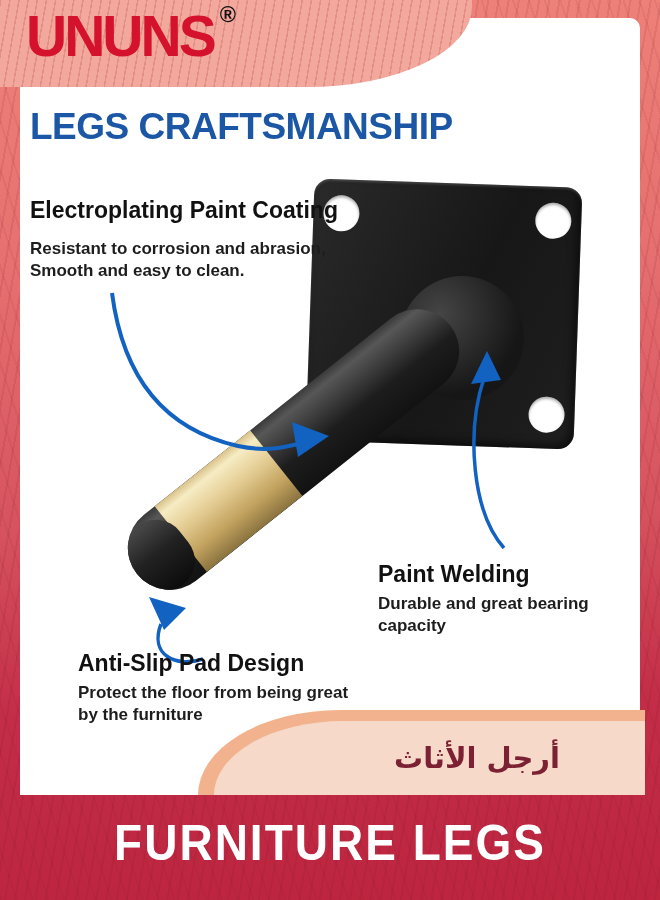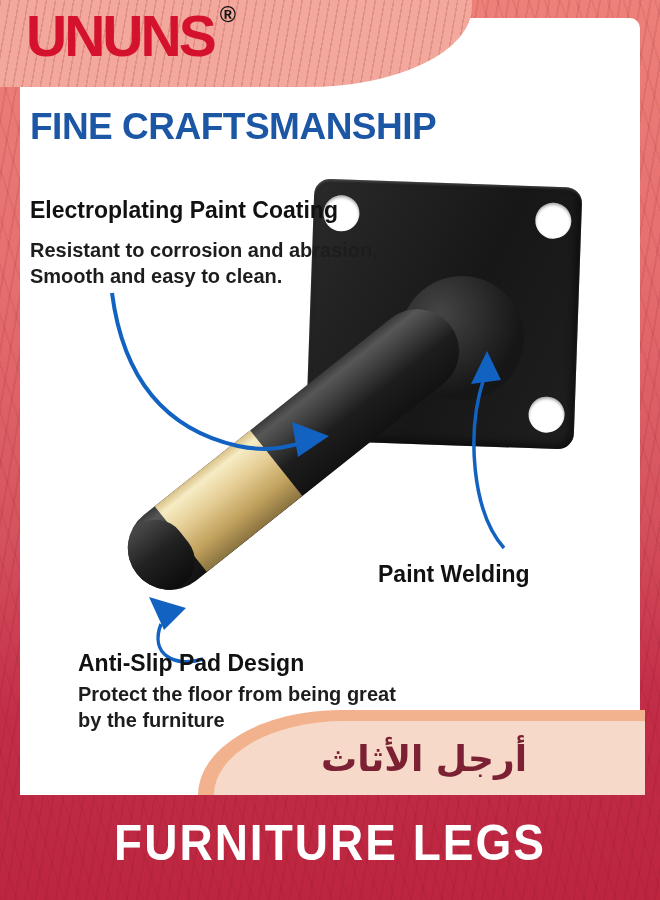--- a/index.html
+++ b/index.html
@@ -27,21 +27,21 @@
         letter-spacing:-3px;color:#d4122d;}
   .logo .reg{font-size:22px;font-weight:700;color:#111;vertical-align:34px;
         letter-spacing:0;margin-left:6px;}
 
   
   .title{position:absolute;left:30px;top:106px;font-size:37px;font-weight:800;
          letter-spacing:-0.5px;color:#1c57a5;}
 
   
   .co-head{position:absolute;font-size:23px;font-weight:800;color:#111;}
-  .co-body{position:absolute;font-size:20px;font-weight:600;color:#1d1d1d;
+  .co-body{position:absolute;font-size:17px;font-weight:600;color:#1d1d1d;
            line-height:1.28;white-space:pre-line;}
   .co1-head{left:30px;top:197px;} .co1-body{left:30px;top:238px;}
   .co2-head{left:378px;top:561px;} .co2-body{left:378px;top:593px;}
   .co3-head{left:78px;top:650px;} .co3-body{left:78px;top:682px;}
 
   
   .plate{position:absolute;left:310px;top:183px;width:268px;height:262px;
          border-radius:16px;transform:rotate(2deg);
          background:linear-gradient(115deg,#2a2a2a 0%,#171717 55%,#1f1f1f 100%);
          box-shadow:inset 0 2px 2px rgba(255,255,255,0.14), inset -4px -4px 8px rgba(0,0,0,0.55);}
@@ -63,22 +63,22 @@
        background:linear-gradient(to bottom,#0c0c0c 0%,#222 55%,#454545 95%);}
 
   .arrows{position:absolute;inset:0;pointer-events:none;}
 
   
   .banner-outline{position:absolute;left:198px;top:710px;width:447px;height:85px;
        background:#f2b28e;border-top-left-radius:150px 90px;}
   .banner-fill{position:absolute;left:214px;top:721px;width:431px;height:74px;
        background:#f6d9c8;border-top-left-radius:140px 80px;
        display:flex;align-items:center;justify-content:flex-end;}
-  .banner-text{font-family:"DejaVu Sans",sans-serif;font-size:36px;font-weight:bold;
-       color:#7c2033;padding-right:118px;margin-left:22px;}
+  .banner-text{font-family:"DejaVu Sans",sans-serif;font-size:29px;font-weight:bold;
+       color:#7c2033;padding-right:85px;margin-left:22px;}
 
   
   .footer{position:absolute;left:0;right:0;top:816px;text-align:center;
        font-size:46px;font-weight:900;letter-spacing:2px;color:#ffffff;
        transform:scaleY(1.08);}
 </style>
 </head>
 <body>
 
 <div class="page">
@@ -114,27 +114,28 @@
       <polygon points="149,597 186,608 164,630" fill="#1262c2"></polygon>
     </g>
   </svg>
 
   <div class="logo-band">
     <div class="logo">
       <span>UNUNS</span><span class="reg">®</span>
     </div>
   </div>
 
-  <div class="title">FINE CRAFTSMANSHIP</div>
+  <div class="title">LEGS CRAFTSMANSHIP</div>
 
   <div class="co-head co1-head">Electroplating Paint Coating</div>
   <div class="co-body co1-body">Resistant to corrosion and abrasion,
 Smooth and easy to clean.</div>
 
   <div class="co-head co2-head">Paint Welding</div>
+  <div class="co-body co2-body">Durable and great bearing capacity</div>
 
   <div class="co-head co3-head">Anti-Slip Pad Design</div>
   <div class="co-body co3-body">Protect the floor from being great
 by the furniture</div>
 
   <div class="banner-outline"></div>
   <div class="banner-fill">
     <div class="banner-text" dir="rtl">أرجل الأثاث</div>
   </div>
 

